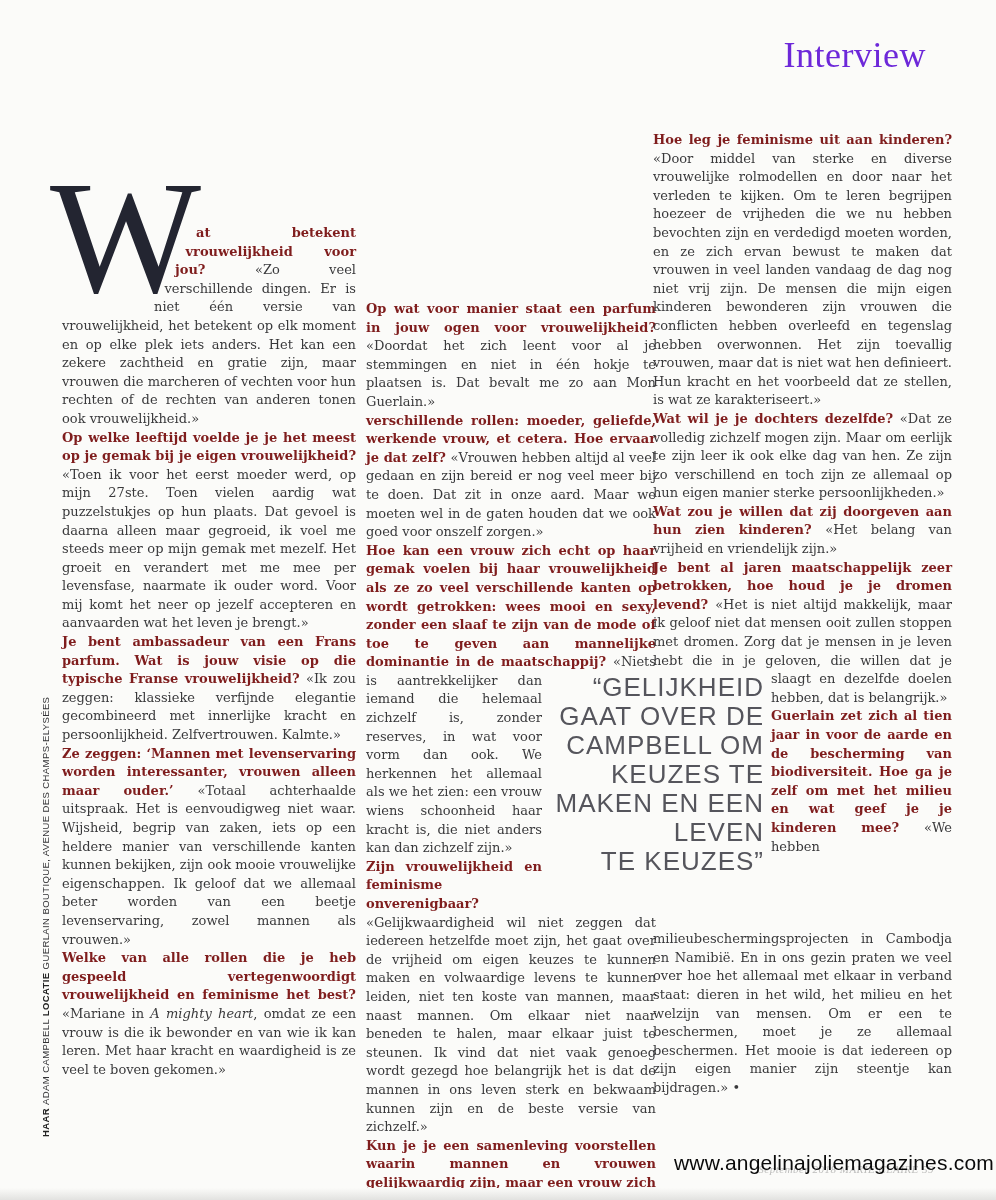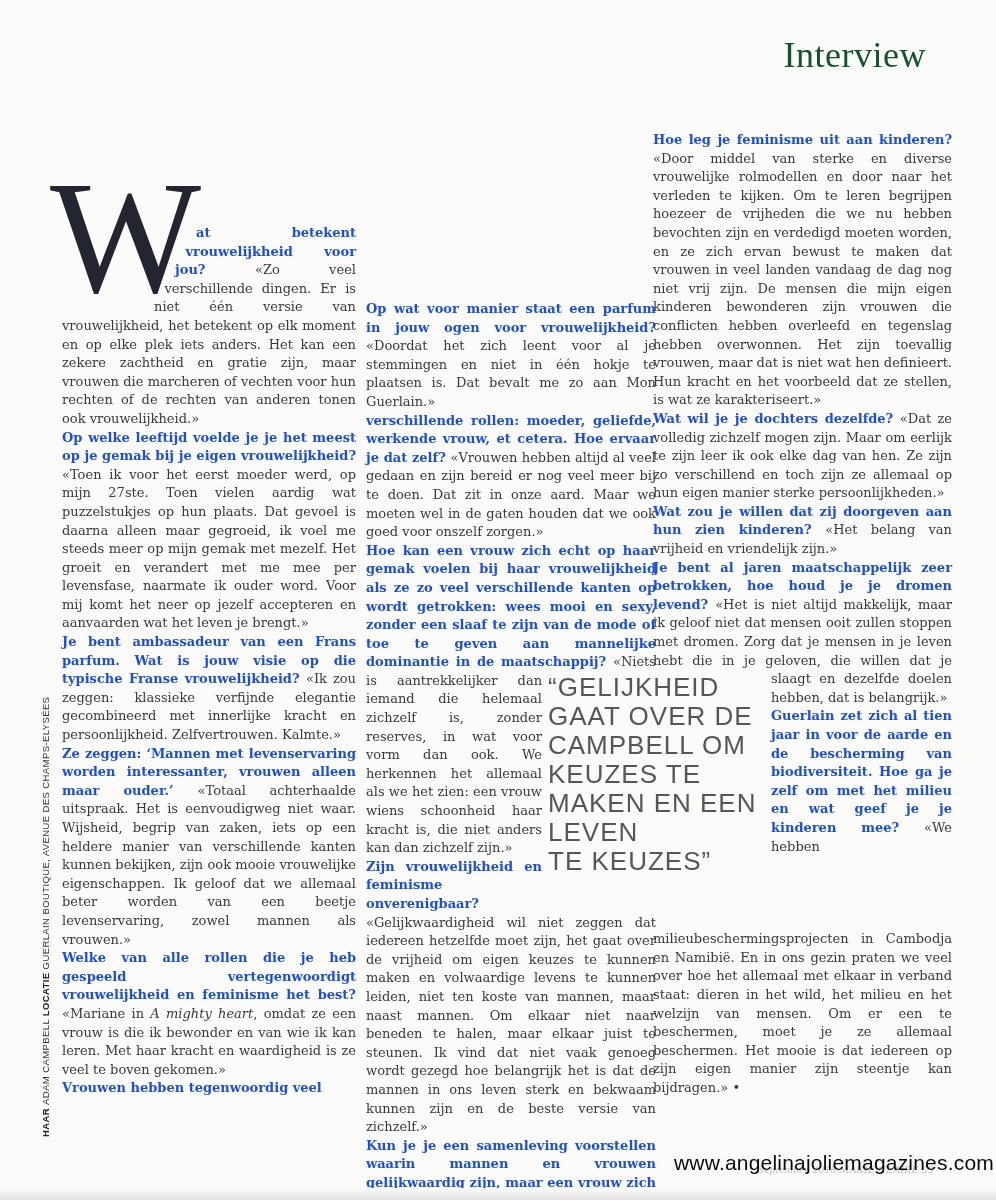--- a/index.html
+++ b/index.html
@@ -11,50 +11,50 @@
     color:#38383a;
     overflow:hidden;
   }
   .page-edge-bottom {
     position:absolute; left:0; right:0; bottom:0; height:12px;
     background:linear-gradient(#fbfbf9, #e2e2e0);
   }
   .header-title {
     position:absolute; top:34px; right:70px;
     font-family:"Liberation Serif", serif;
-    font-size:36px; font-weight:400; color:#14532d;
+    font-size:36px; font-weight:400; color:#6d28d9;
     letter-spacing:0.5px;
   }
   .drop-cap {
     position:absolute; left:50px; top:178px;
     height:120px; line-height:120px;
     font-family:"Liberation Serif", serif;
     font-size:160px; color:#232531;
   }
   .col {
     position:absolute;
     font-size:13px; line-height:18.6px;
     text-align:justify;
     color:#39393b;
   }
   .col p { margin:0; }
   .col-1 { left:62px;  top:224px; width:294px; }
   .col-2 { left:366px; top:300px; width:290px; }
   .col-3 { left:653px; top:131px; width:299px; }
-  .seg-bold   { font-weight:bold; color:#1d4ed8; }
+  .seg-bold   { font-weight:bold; color:#7f1d1d; }
   .seg-italic { font-style:italic; }
   .gap-dropcap {
     float:left; width:134px; height:76px;
     shape-outside:polygon(0 0, 100% 0, 68% 100%, 0 100%);
   }
   .gap-quote-right { float:right; width:114px; height:226px; }
   .gap-quote-left  { float:left;  width:118px; height:260px; }
   .pull-quote {
     position:absolute; left:548px; top:673px; width:216px;
-    text-align:left;
+    text-align:right;
     font-family:"Liberation Sans", sans-serif;
     font-weight:300;
     font-size:26px; line-height:29px;
     letter-spacing:1px;
     color:#55555c;
   }
   .photo-credit {
     position:absolute; left:40px; top:745px; height:392px; width:14px;
     writing-mode:vertical-rl;
     transform:rotate(180deg);
@@ -84,21 +84,20 @@
 <div class="header-title">Interview</div>
 
 <div class="drop-cap">W</div>
 
 <div class="col col-1">
     <p><span class="gap-dropcap"></span><span class="seg-bold">at betekent vrouwelijkheid voor jou? </span><span class="seg-regular">«Zo veel verschillende dingen. Er is niet één versie van vrouwelijkheid, het betekent op elk moment en op elke plek iets anders. Het kan een zekere zachtheid en gratie zijn, maar vrouwen die marcheren of vechten voor hun rechten of de rechten van anderen tonen ook vrouwelijkheid.»</span></p>
     <p><span class="seg-bold">Op welke leeftijd voelde je je het meest op je gemak bij je eigen vrouwelijkheid? </span><span class="seg-regular">«Toen ik voor het eerst moeder werd, op mijn 27ste. Toen vielen aardig wat puzzelstukjes op hun plaats. Dat gevoel is daarna alleen maar gegroeid, ik voel me steeds meer op mijn gemak met mezelf. Het groeit en verandert met me mee per levensfase, naarmate ik ouder word. Voor mij komt het neer op jezelf accepteren en aanvaarden wat het leven je brengt.»</span></p>
     <p><span class="seg-bold">Je bent ambassadeur van een Frans parfum. Wat is jouw visie op die typische Franse vrouwelijkheid? </span><span class="seg-regular">«Ik zou zeggen: klassieke verfijnde elegantie gecombineerd met innerlijke kracht en persoonlijkheid. Zelfvertrouwen. Kalmte.»</span></p>
     <p><span class="seg-bold">Ze zeggen: ‘Mannen met levenservaring worden interessanter, vrouwen alleen maar ouder.’ </span><span class="seg-regular">«Totaal achterhaalde uitspraak. Het is eenvoudigweg niet waar. Wijsheid, begrip van zaken, iets op een heldere manier van verschillende kanten kunnen bekijken, zijn ook mooie vrouwelijke eigenschappen. Ik geloof dat we allemaal beter worden van een beetje levenservaring, zowel mannen als vrouwen.»</span></p>
     <p><span class="seg-bold">Welke van alle rollen die je heb gespeeld vertegenwoordigt vrouwelijkheid en feminisme het best? </span><span class="seg-regular">«Mariane in </span><span class="seg-italic">A mighty heart</span><span class="seg-regular">, omdat ze een vrouw is die ik bewonder en van wie ik kan leren. Met haar kracht en waardigheid is ze veel te boven gekomen.»</span></p>
-    <p><span class="seg-bold">Vrouwen hebben tegenwoordig veel</span></p>
   </div>
 <div class="col col-2">
     <p><span class="seg-bold">Op wat voor manier staat een parfum in jouw ogen voor vrouwelijkheid? </span><span class="seg-regular">«Doordat het zich leent voor al je stemmingen en niet in één hokje te plaatsen is. Dat bevalt me zo aan Mon Guerlain.»</span></p>
     <p><span class="seg-bold">verschillende rollen: moeder, geliefde, werkende vrouw, et cetera. Hoe ervaar je dat zelf? </span><span class="seg-regular">«Vrouwen hebben altijd al veel gedaan en zijn bereid er nog veel meer bij te doen. Dat zit in onze aard. Maar we moeten wel in de gaten houden dat we ook goed voor onszelf zorgen.»</span></p>
     <p><span class="seg-bold">Hoe kan een vrouw zich echt op haar gemak voelen bij haar vrouwelijkheid als ze zo veel verschillende kanten op wordt getrokken: wees mooi en sexy, zonder een slaaf te zijn van de mode of toe te geven aan mannelijke dominantie in de maatschappij? </span><span class="gap-quote-right"></span><span class="seg-regular">«Niets is aantrekkelijker dan iemand die helemaal zichzelf is, zonder reserves, in wat voor vorm dan ook. We herkennen het allemaal als we het zien: een vrouw wiens schoonheid haar kracht is, die niet anders kan dan zichzelf zijn.»</span></p>
     <p><span class="seg-bold">Zijn vrouwelijkheid en feminisme onverenigbaar? </span><span class="seg-regular">«Gelijkwaardigheid wil niet zeggen dat iedereen hetzelfde moet zijn, het gaat over de vrijheid om eigen keuzes te kunnen maken en volwaardige levens te kunnen leiden, niet ten koste van mannen, maar naast mannen. Om elkaar niet naar beneden te halen, maar elkaar juist te steunen. Ik vind dat niet vaak genoeg wordt gezegd hoe belangrijk het is dat de mannen in ons leven sterk en bekwaam kunnen zijn en de beste versie van zichzelf.»</span></p>
     <p><span class="seg-bold">Kun je je een samenleving voorstellen waarin mannen en vrouwen gelijkwaardig zijn, maar een vrouw zich niet als een man hoeft te gedragen? </span></p>
   </div>
 <div class="col col-3">
     <p><span class="seg-bold">Hoe leg je feminisme uit aan kinderen? </span><span class="seg-regular">«Door middel van sterke en diverse vrouwelijke rolmodellen en door naar het verleden te kijken. Om te leren begrijpen hoezeer de vrijheden die we nu hebben bevochten zijn en verdedigd moeten worden, en ze zich ervan bewust te maken dat vrouwen in veel landen vandaag de dag nog niet vrij zijn. De mensen die mijn eigen kinderen bewonderen zijn vrouwen die conflicten hebben overleefd en tegenslag hebben overwonnen. Het zijn toevallig vrouwen, maar dat is niet wat hen definieert. Hun kracht en het voorbeeld dat ze stellen, is wat ze karakteriseert.»</span></p>

